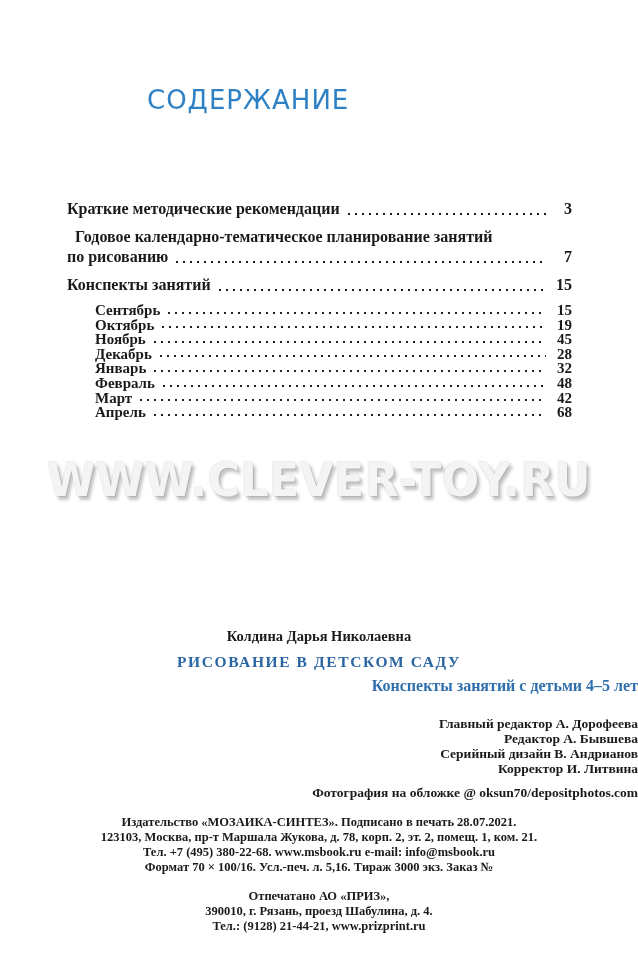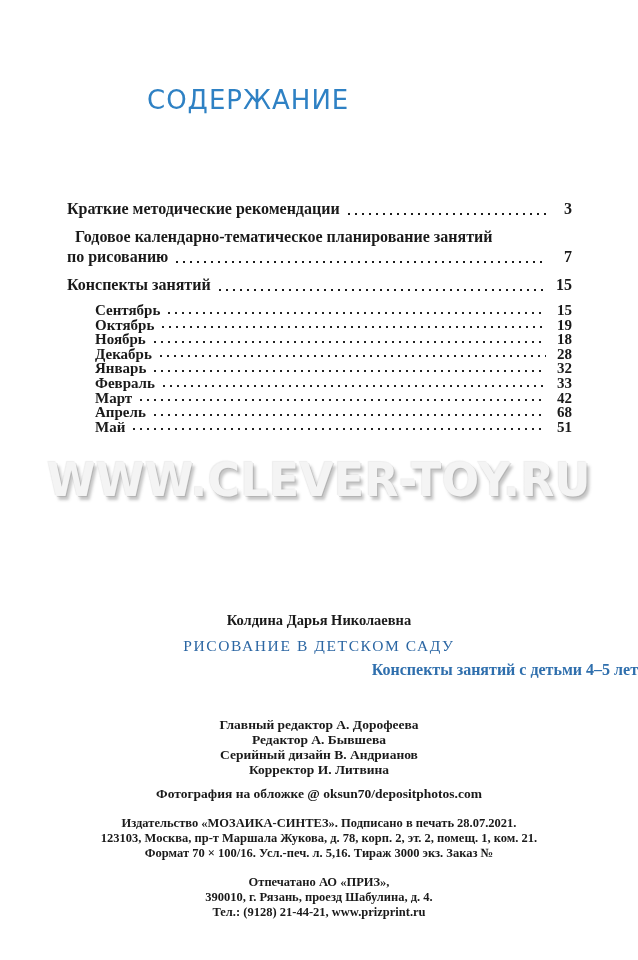--- a/index.html
+++ b/index.html
@@ -88,53 +88,54 @@
                  1px 1px 0 rgba(190,190,190,0.45),
                  -1px -1px 1px rgba(225,225,225,0.6);
     z-index: 3;
     transform: scaleY(1.04);
     white-space: nowrap;
   }
 
   
   .colophon {
     position: absolute;
-    top: 612px;
+    top: 628px;
     left: 0;
     width: 638px;
     text-align: center;
   }
   .author {
     font-size: 14.5px;
     font-weight: 600;
   }
   .book-title {
     margin-top: 8px;
     font-size: 15.5px;
-    font-weight: 400;
+    font-weight: 700;
     letter-spacing: 1.6px;
     color: var(--book-title-blue, #2b66a3);
   }
   .book-subtitle {
     margin-top: 6px;
     font-size: 16px;
     font-weight: 600;
     color: var(--subtitle-blue, #2f6fad);
     text-align: right;
   }
-  .credits { margin-top: 38px; }
+  .credits { margin-top: 21px; text-align: right; }
   .credit-line {
     font-size: 13.5px;
     font-weight: 600;
     line-height: 15px;
   }
   .photo-credit {
     margin-top: 9px;
     font-size: 13.5px;
     font-weight: 700;
+    text-align: right;
   }
   .publisher { margin-top: 14px; }
   .printer   { margin-top: 14px; text-align: center; }
   .publisher-line, .printer-line {
     font-size: 12.5px;
     font-weight: 600;
     line-height: 15px;
   }
 </style>
 </head>
@@ -178,63 +179,56 @@
         <div class="toc-row">
           <span class="toc-label">Октябрь</span>
           <span class="leader"></span>
           <span class="toc-page">19</span>
         </div>
       </div>
       <div class="toc-entry sub">
         <div class="toc-row">
           <span class="toc-label">Ноябрь</span>
           <span class="leader"></span>
-          <span class="toc-page">18</span>
+          <span class="toc-page">45</span>
         </div>
       </div>
       <div class="toc-entry sub">
         <div class="toc-row">
           <span class="toc-label">Декабрь</span>
           <span class="leader"></span>
           <span class="toc-page">28</span>
         </div>
       </div>
       <div class="toc-entry sub">
         <div class="toc-row">
           <span class="toc-label">Январь</span>
           <span class="leader"></span>
           <span class="toc-page">32</span>
         </div>
       </div>
       <div class="toc-entry sub">
         <div class="toc-row">
           <span class="toc-label">Февраль</span>
           <span class="leader"></span>
-          <span class="toc-page">33</span>
+          <span class="toc-page">48</span>
         </div>
       </div>
       <div class="toc-entry sub">
         <div class="toc-row">
           <span class="toc-label">Март</span>
           <span class="leader"></span>
           <span class="toc-page">42</span>
         </div>
       </div>
       <div class="toc-entry sub">
         <div class="toc-row">
           <span class="toc-label">Апрель</span>
           <span class="leader"></span>
           <span class="toc-page">68</span>
-        </div>
-      </div>
-      <div class="toc-entry sub">
-        <div class="toc-row">
-          <span class="toc-label">Май</span>
-          <span class="leader"></span>
-          <span class="toc-page">51</span>
         </div>
       </div>
     </div>
 
   <div class="watermark">WWW.CLEVER-TOY.RU</div>
 
   <div class="colophon">
     <div class="author">Колдина Дарья Николаевна</div>
     <div class="book-title">РИСОВАНИЕ В ДЕТСКОМ САДУ</div>
     <div class="book-subtitle">Конспекты занятий с детьми 4–5 лет</div>
@@ -244,20 +238,21 @@
         <div class="credit-line">Редактор А. Бывшева</div>
         <div class="credit-line">Серийный дизайн В. Андрианов</div>
         <div class="credit-line">Корректор И. Литвина</div>
       </div>
 
     <div class="photo-credit">Фотография на обложке @ oksun70/depositphotos.com</div>
 
     <div class="publisher">
         <div class="publisher-line">Издательство «МОЗАИКА-СИНТЕЗ». Подписано в печать 28.07.2021.</div>
         <div class="publisher-line">123103, Москва, пр-т Маршала Жукова, д. 78, корп. 2, эт. 2, помещ. 1, ком. 21.</div>
+        <div class="publisher-line">Тел. +7 (495) 380-22-68.  www.msbook.ru  e-mail: info@msbook.ru</div>
         <div class="publisher-line">Формат 70 × 100/16. Усл.-печ. л. 5,16. Тираж 3000 экз. Заказ №</div>
       </div>
 
     <div class="printer">
         <div class="printer-line">Отпечатано АО «ПРИЗ»,</div>
         <div class="printer-line">390010, г. Рязань, проезд Шабулина, д. 4.</div>
         <div class="printer-line">Тел.: (9128) 21-44-21, www.prizprint.ru</div>
       </div>
   </div>
 

